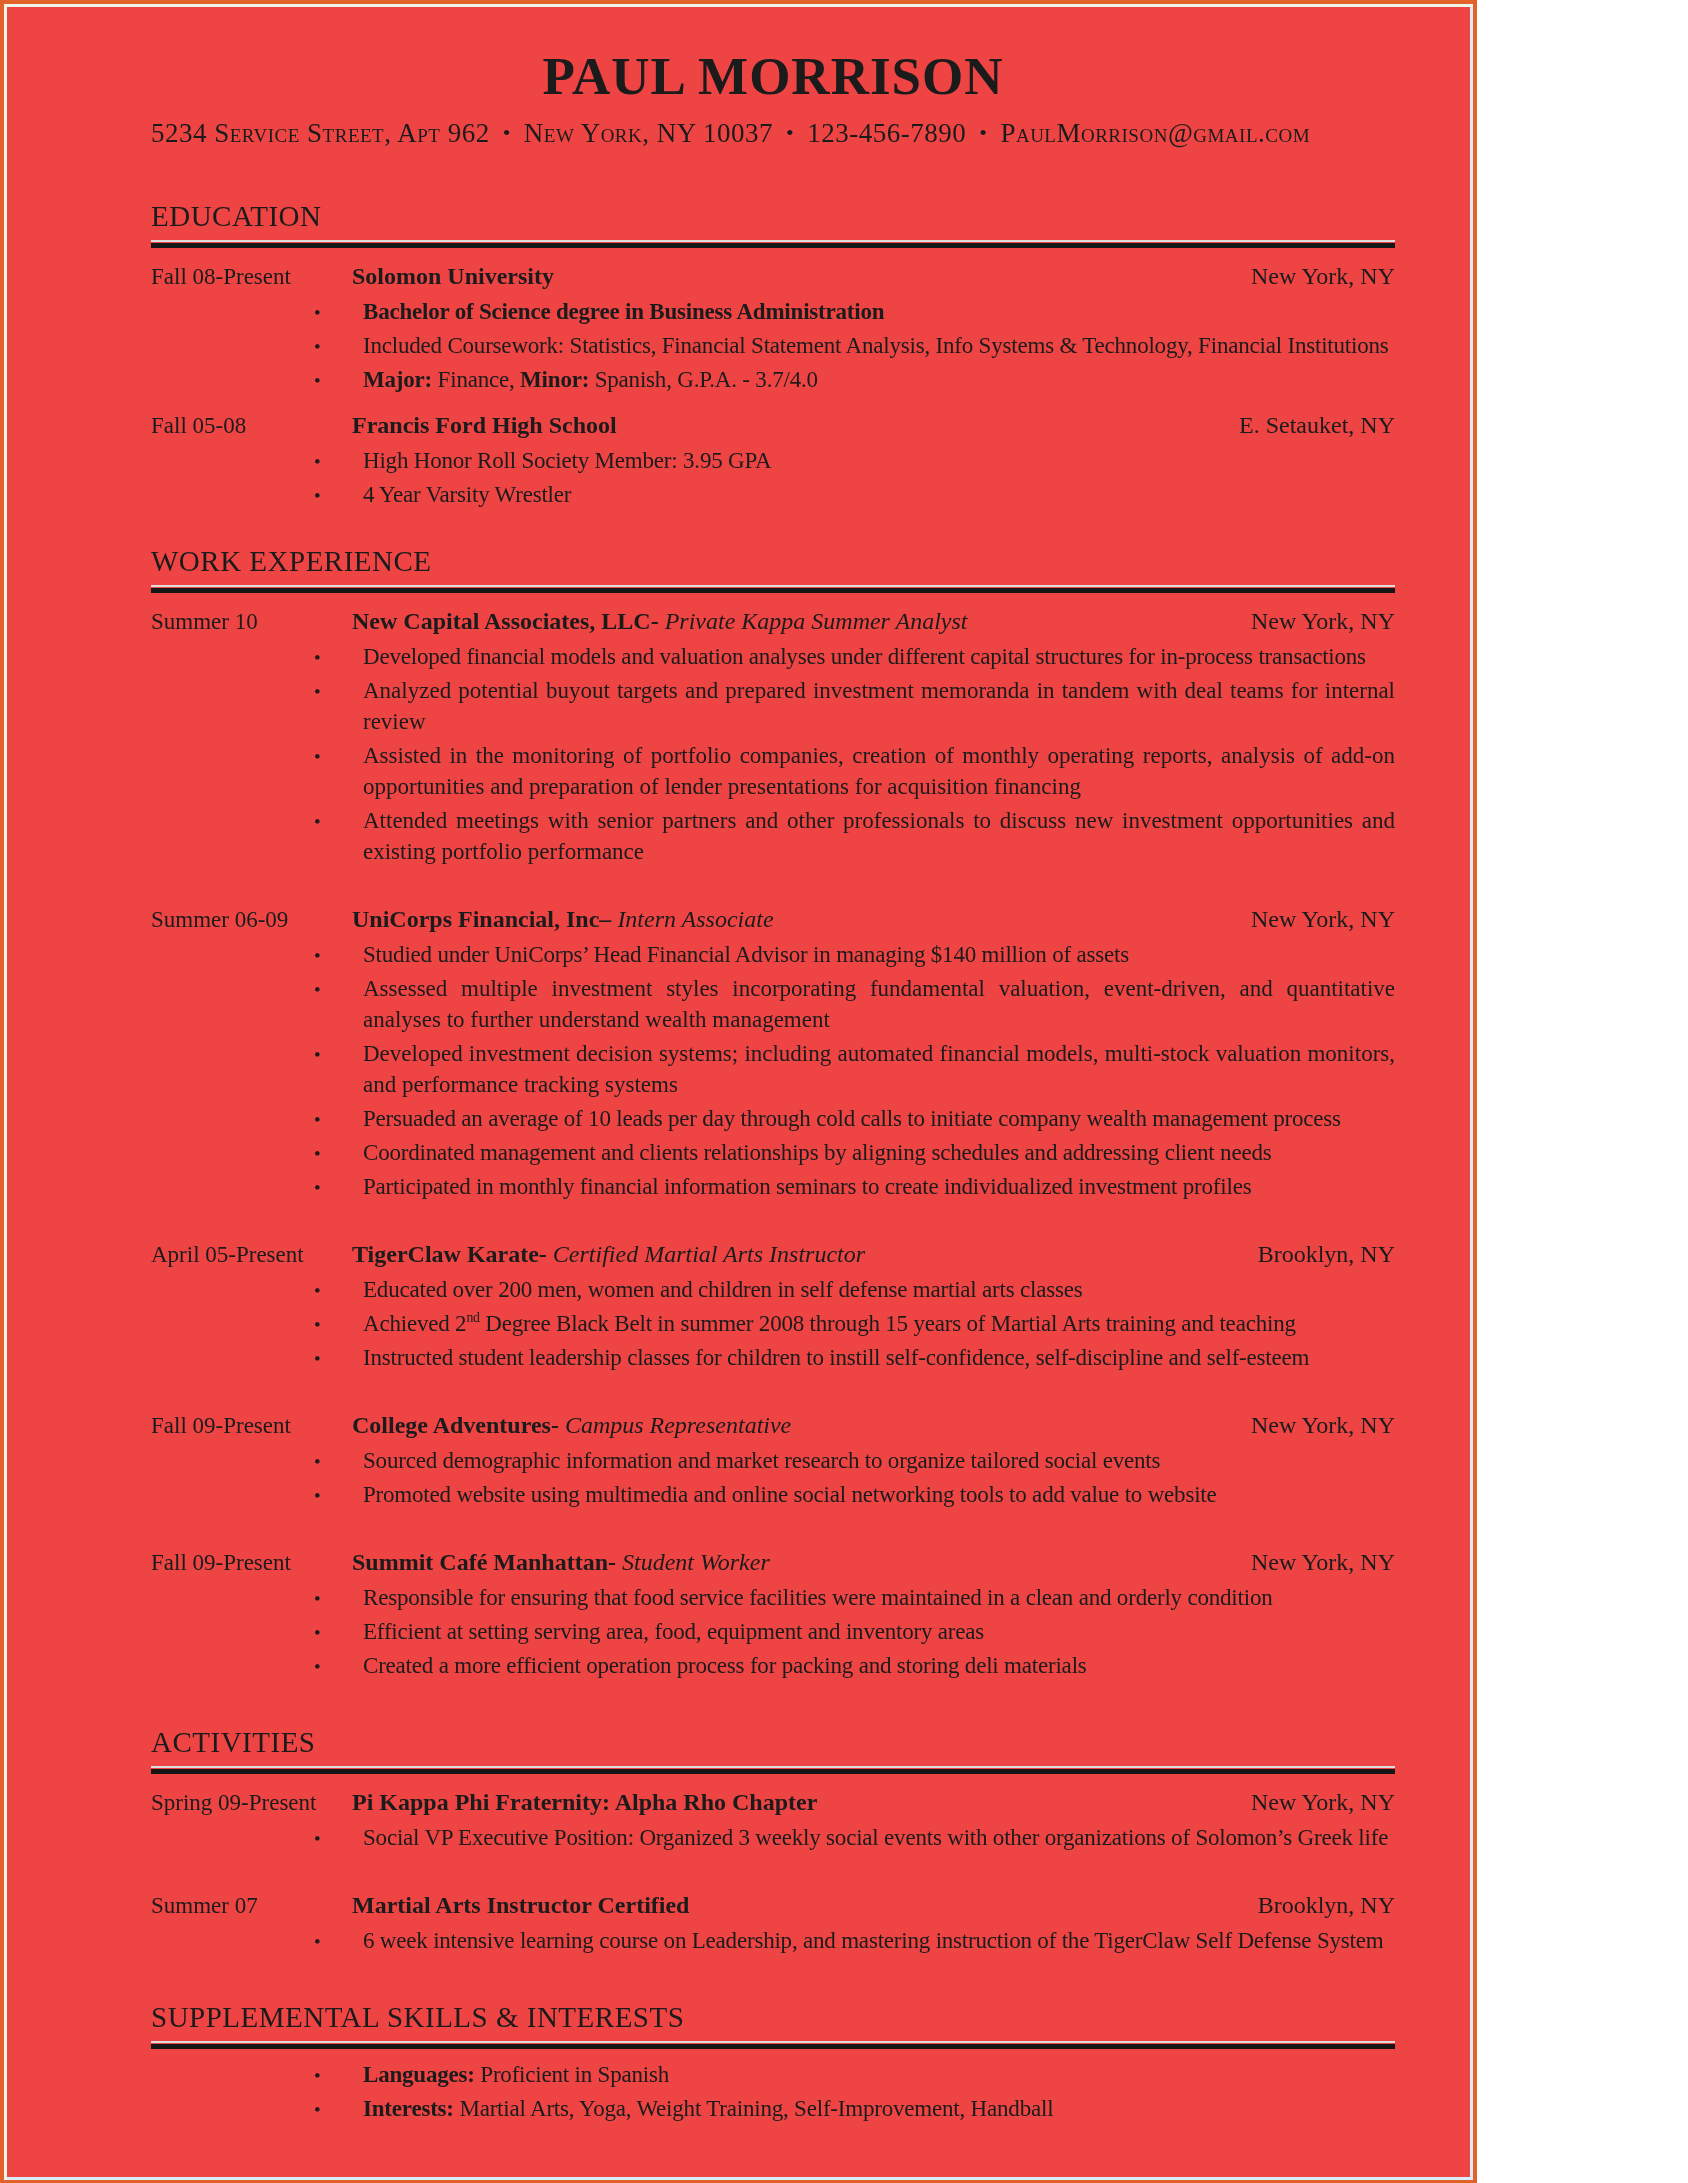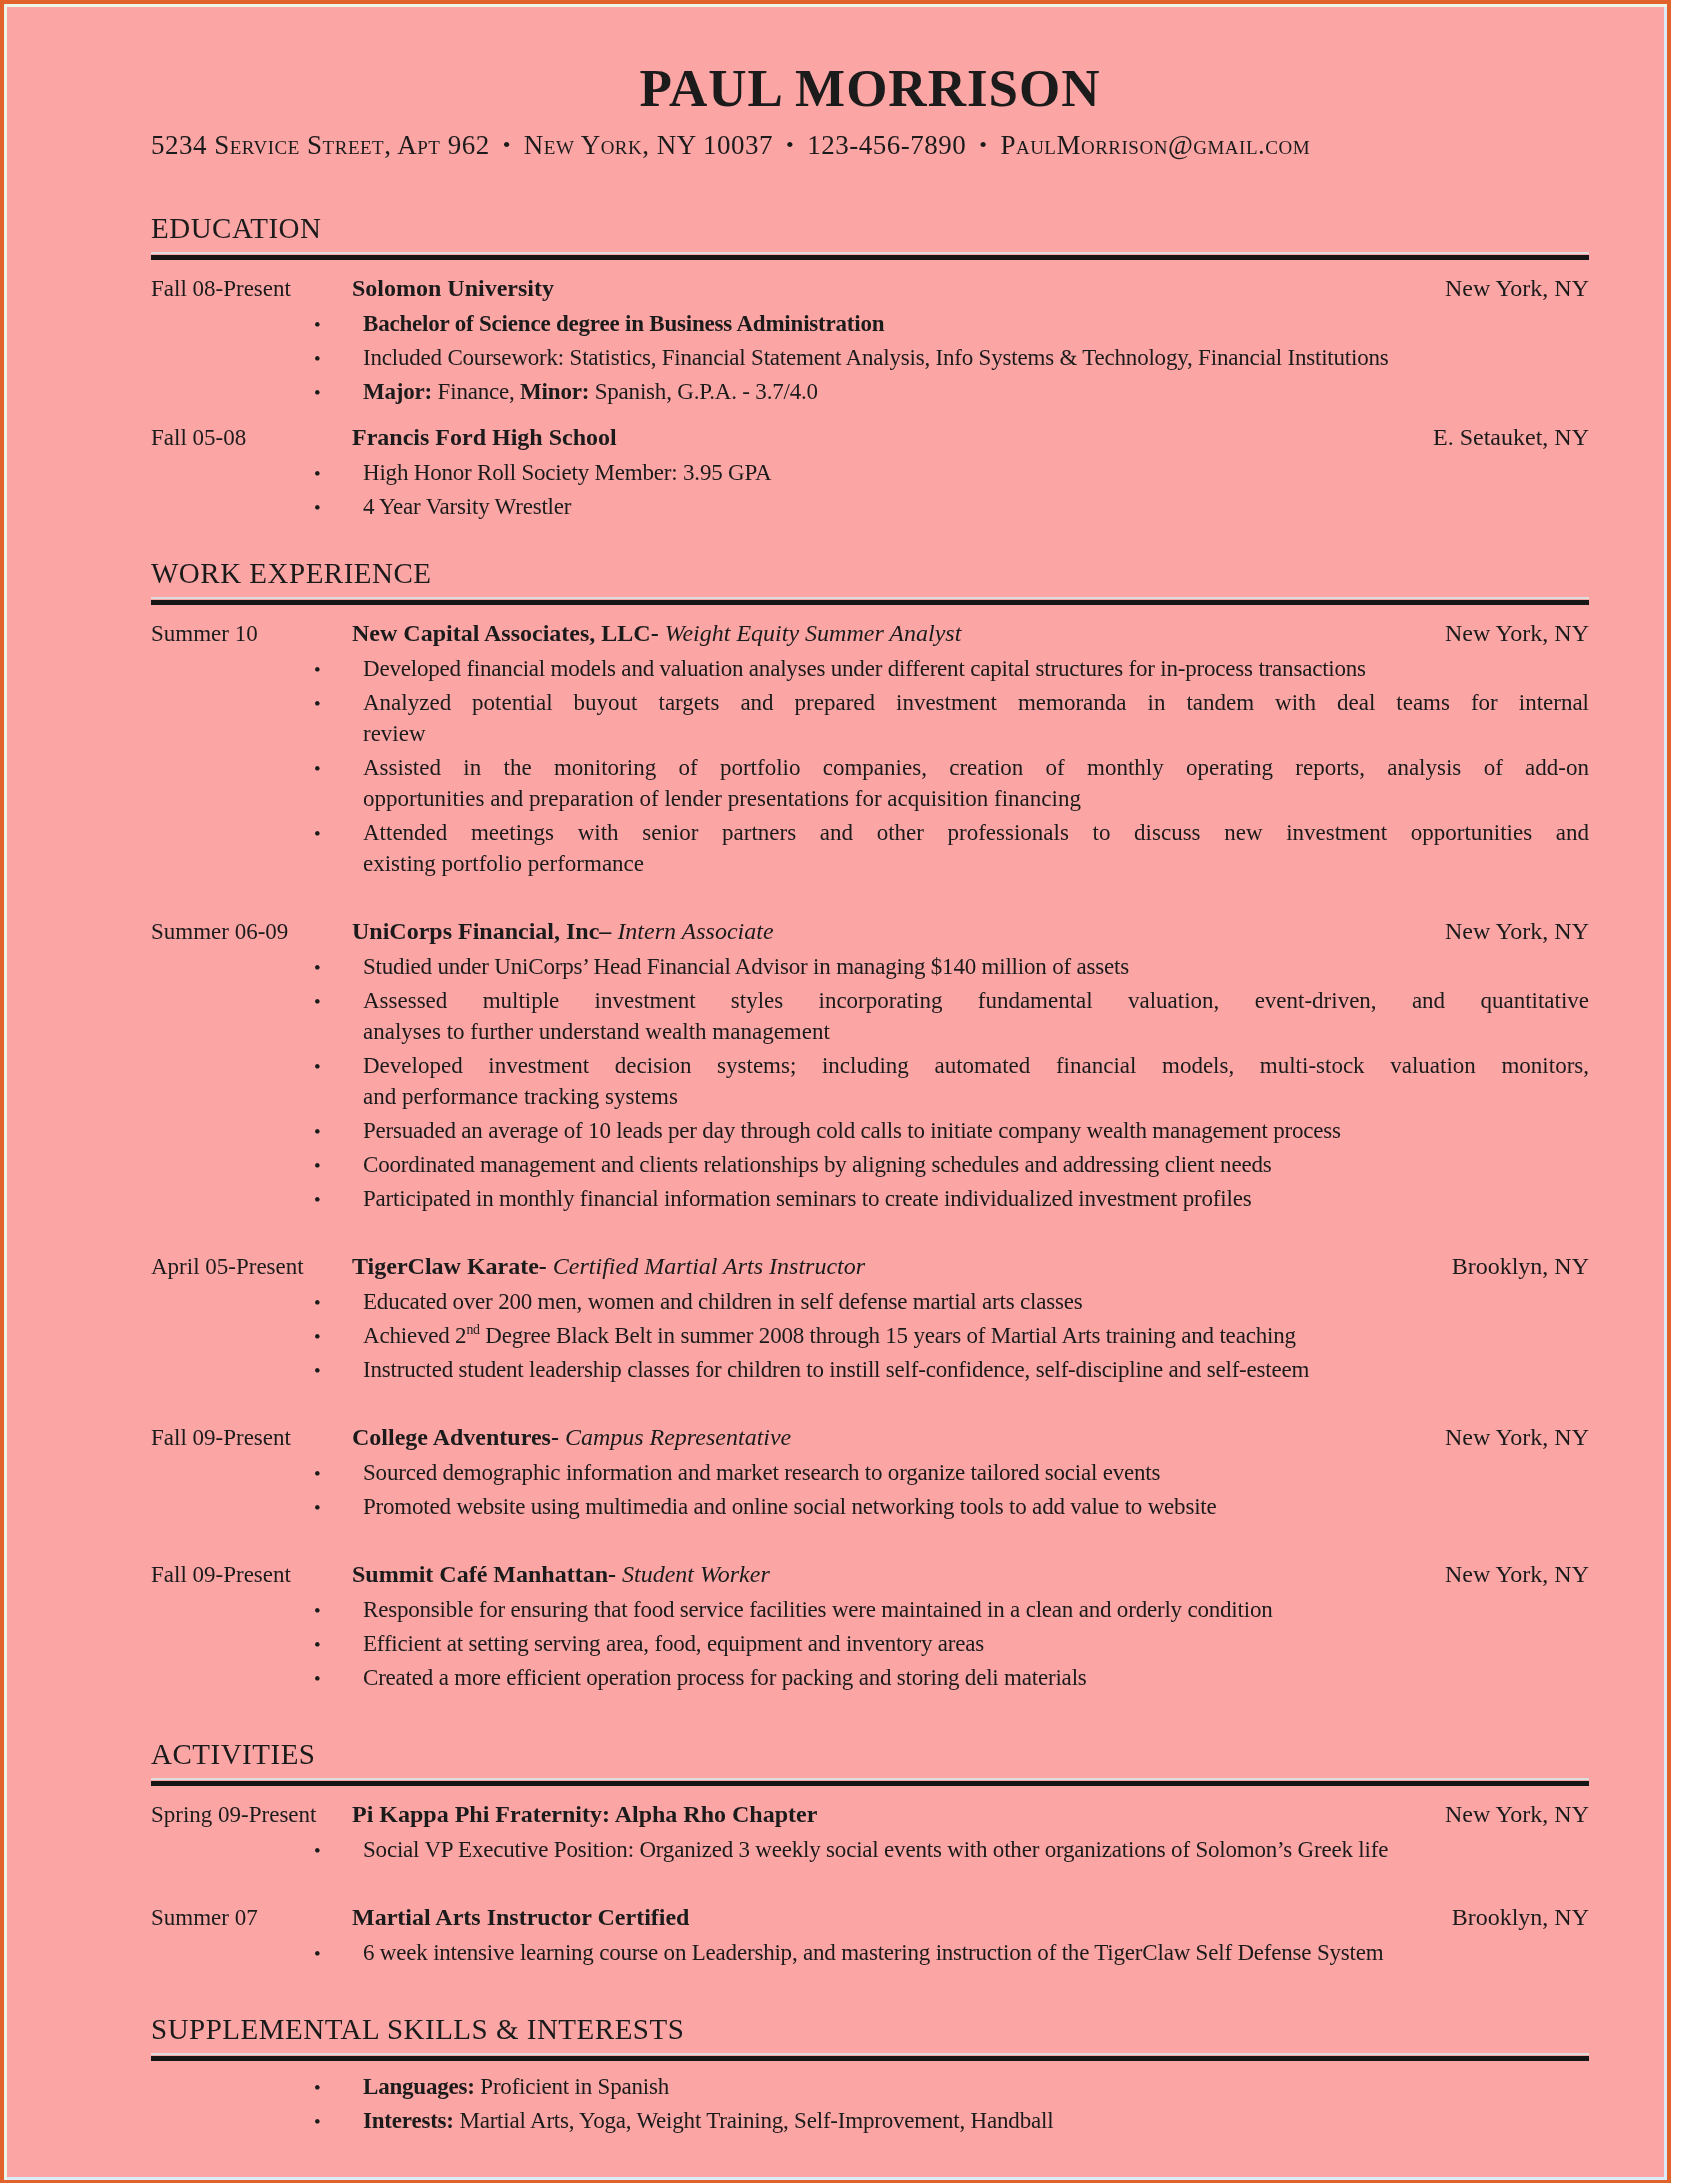--- a/index.html
+++ b/index.html
@@ -3,25 +3,25 @@
 <meta charset="utf-8">
 <style>
   :root{
     --border_orange:#e2622b;
     --rule:#161616;
     --text:#1b1b1b;
   }
   html,body{margin:0;padding:0;background:#ffffff;}
   .page{
     box-sizing:border-box;
-    width:1671px;height:2184px;
-    background:#fca5a5;
+    width:1477px;height:2184px;
+    background:#ef4444;
     border:4px solid var(--border_orange,#e2622b);
     box-shadow: inset 3px 3px 0 #eef6ea, inset -3px -3px 0 #d9ecf8;
-    padding:48px 78px 0 147px;
+    padding:36px 78px 0 147px;
     overflow:hidden;
     color:var(--text,#1b1b1b);
     font-family:"Liberation Serif","DejaVu Serif",serif;
   }
   
   .name{
     margin:6px 0 0 0;
     font-size:53px;line-height:61px;
     font-weight:bold;letter-spacing:1px;
     text-align:center;
@@ -116,21 +116,21 @@
   </section>
 
   <section class="sec work">
     <h2 class="sec-h">WORK EXPERIENCE</h2>
     <div class="rule-gray"></div>
     <div class="rule"></div>
 
     <article class="entry">
       <div class="erow">
         <span class="date">Summer 10</span>
-        <span class="title"><b class="ename">New Capital Associates, LLC-</b> <i class="erole">Weight Equity Summer Analyst</i></span>
+        <span class="title"><b class="ename">New Capital Associates, LLC-</b> <i class="erole">Private Kappa Summer Analyst</i></span>
         <span class="eloc">New York, NY</span>
       </div>
       <div class="bullet one"><span>Developed financial models and valuation analyses under different capital structures for in-process transactions</span></div>
       <div class="bullet">
           <span class="jl">Analyzed potential buyout targets and prepared investment memoranda in tandem with deal teams for internal</span>
           <span class="l2">review</span>
         </div>
       <div class="bullet">
           <span class="jl">Assisted in the monitoring of portfolio companies, creation of monthly operating reports, analysis of add-on</span>
           <span class="l2">opportunities and preparation of lender presentations for acquisition financing</span>

